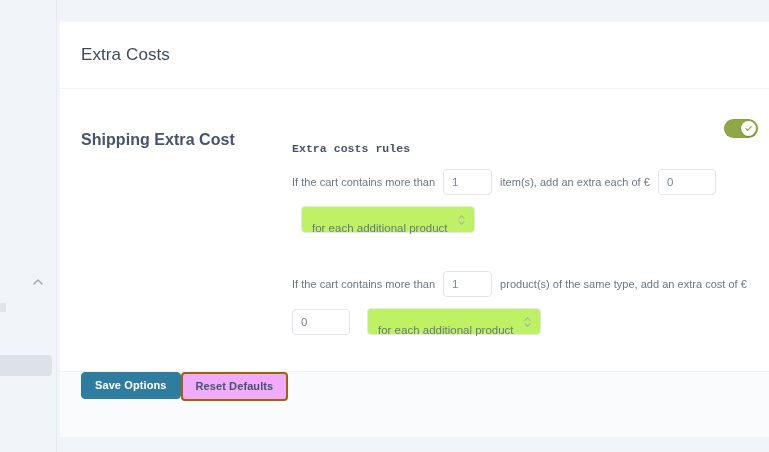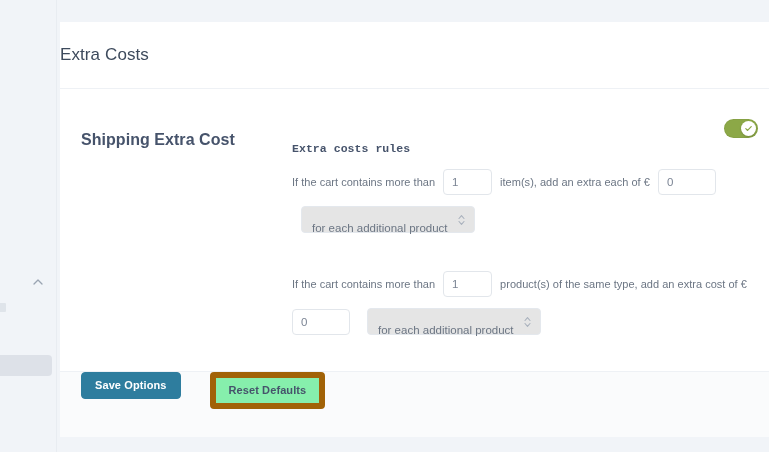--- a/index.html
+++ b/index.html
@@ -56,20 +56,21 @@
     left: 60px; top: 22px;
     width: 709px; height: 415px;
     background: #ffffff;
   }
 
   .card-header {
     height: 67px;
     border-bottom: 1px solid #eef1f5;
     display: flex;
     align-items: center;
+    padding-left: 21px;
   }
   .card-title {
     font-size: 17px;
     font-weight: 400;
     color: #3d4a5c;
     letter-spacing: 0.1px;
   }
 
   .card-body {
     position: relative;
@@ -167,21 +168,21 @@
     outline: none;
   }
   .num-input.wide { width: 58px; }
   .num-input.lead { margin-left: 0; }
 
   .select-box {
     position: relative;
     height: 27px;
     border: 1px solid #e4e8ed;
     border-radius: 4px;
-    background: #e5e5e5;
+    background: #bef264;
     display: inline-flex;
     align-items: center;
     padding: 16px 26px 0 10px;
     cursor: pointer;
   }
   .select-label {
     font-size: 11.5px;
     color: #6c7684;
     white-space: nowrap;
   }
@@ -223,24 +224,23 @@
     cursor: pointer;
     letter-spacing: 0.1px;
     line-height: 1;
   }
   .btn-primary {
     background: #2e7d9e;
     color: #ffffff;
     border: 1px solid #2e7d9e;
   }
   .btn-secondary {
-    background: #86efac;
+    background: #f0abfc;
     color: #46536b;
-    border: 6px solid #a16207;
-    margin-left: 29px;
+    border: 2px solid #a16207;
   }
 </style>
 </head>
 <body>
 
 <div id="root">
 
   <div class="sidebar-frag">
     <div class="sidebar-rail"></div>
     <div class="collapse-chevron">

